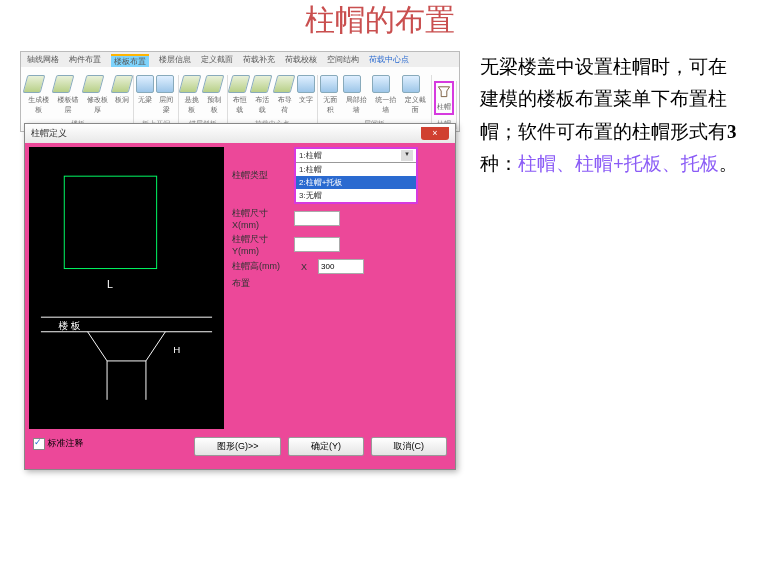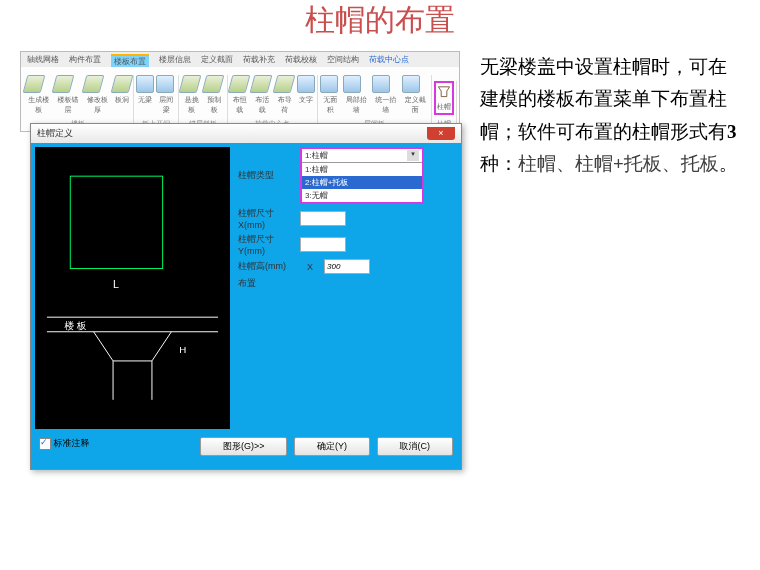--- a/index.html
+++ b/index.html
@@ -67,25 +67,25 @@
   .highlighted-btn {
     border: 2px solid #d63adf;
     padding: 1px;
     display: inline-block;
   }
   .cap-icon { width: 14px; height: 14px; }
 
   .dialog {
     position: absolute;
     top: 72px;
-    left: 10px;
+    left: 4px;
     width: 430px;
     height: 345px;
     border: 1px solid #888;
-    background: #0ea5e9;
+    background: #ec4899;
     box-shadow: 2px 2px 6px rgba(0,0,0,.3);
     font-size: 9px;
   }
   .dialog-title {
     background: linear-gradient(#fff,#e8e8e8);
     padding: 3px 6px;
     font-size: 9px;
     color: #333;
     display: flex;
     justify-content: space-between;
@@ -108,21 +108,21 @@
   .params {
     flex: 1;
     padding: 4px;
     font-size: 9px;
     color: #333;
   }
   .param-row { display: flex; align-items: center; gap: 4px; margin-bottom: 3px; }
   .param-label { width: 58px; font-size: 9px; }
   .param-input {
     width: 40px; height: 13px; border: 1px solid #aaa; background: #fff;
-    font-size: 8px; padding: 0 2px; font-style: italic;
+    font-size: 8px; padding: 0 2px;
   }
   .dropdown-box {
     border: 2px solid #d63adf;
     width: 120px;
     background: #fff;
   }
   .dd-selected {
     background: #fff; display: flex; justify-content: space-between;
     border-bottom: 1px solid #999; font-size: 8px; padding: 1px 3px;
   }
@@ -154,21 +154,21 @@
   }
 
   .right {
     flex: 1;
     padding-left: 20px;
     font-size: 19px;
     line-height: 1.7;
     font-family: "SimSun", serif;
     color: #000;
   }
-  .hl { color: #404040; }
+  .hl { color: #8b5cf6; }
 </style>
 </head>
 <body>
 
 <div class="slide-title">柱帽的布置</div>
 
 <div class="content">
 
   <div class="left">
 

